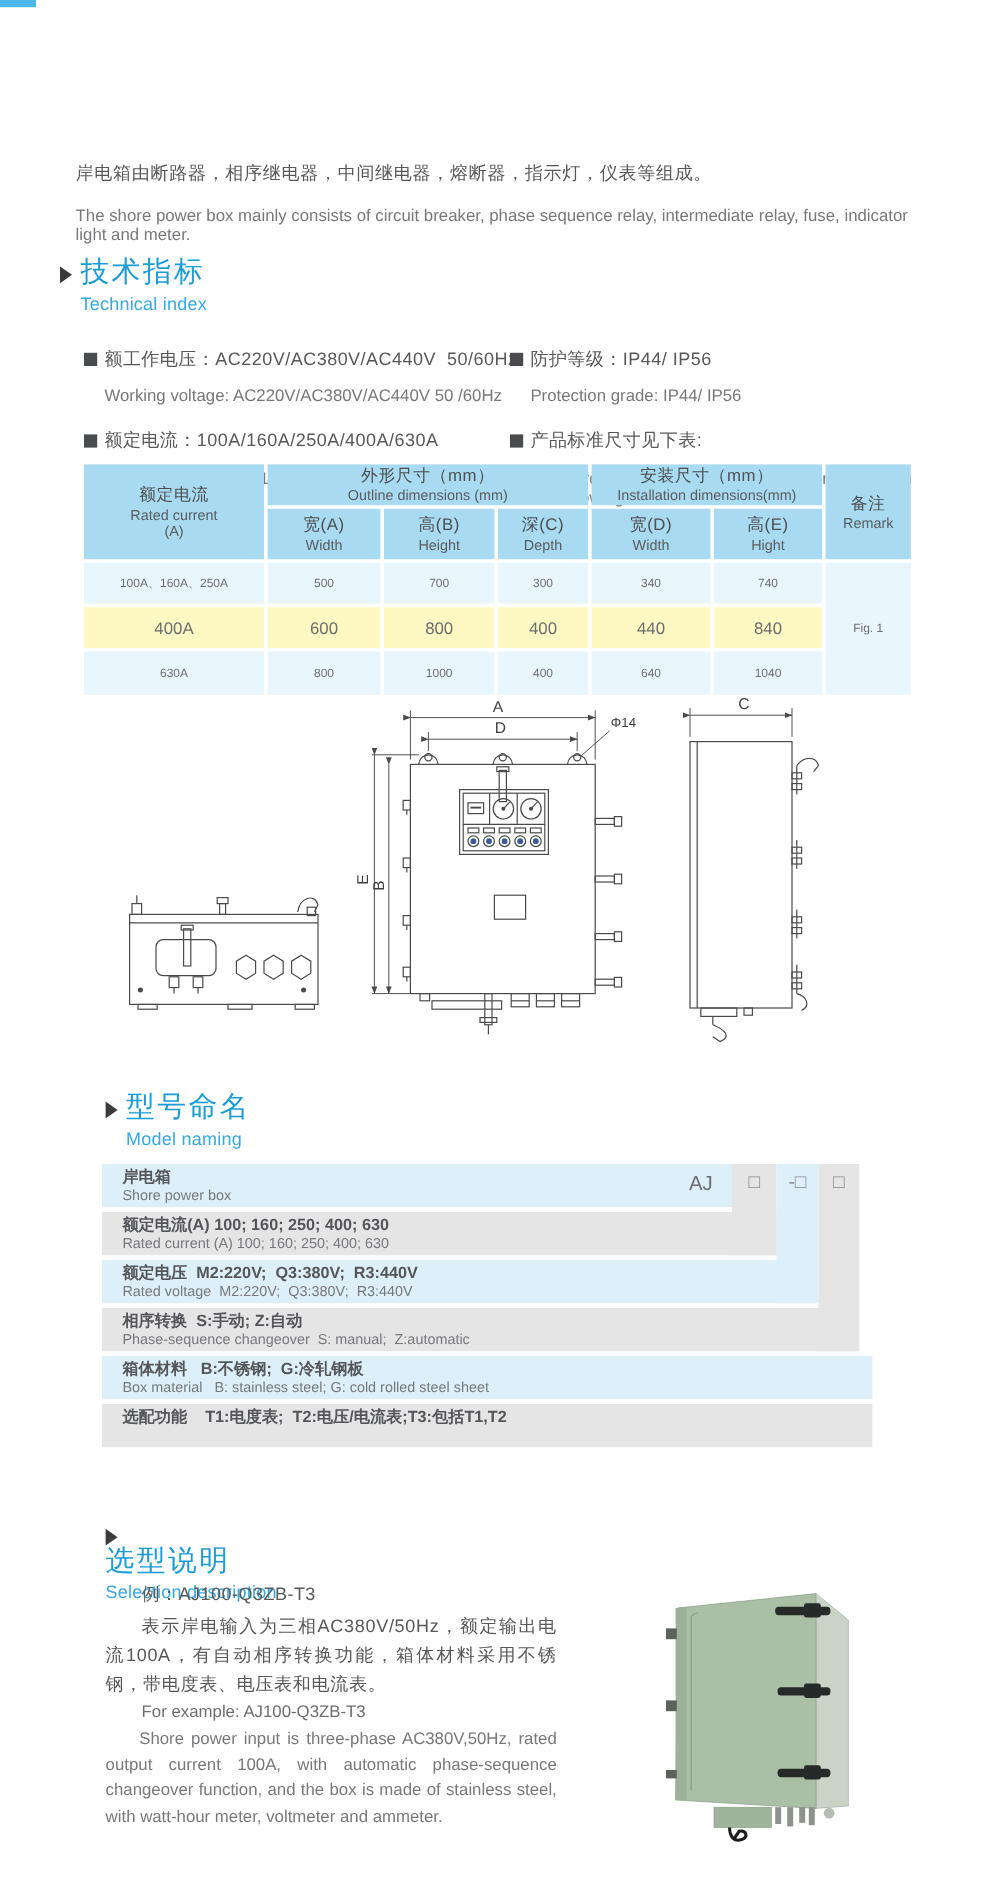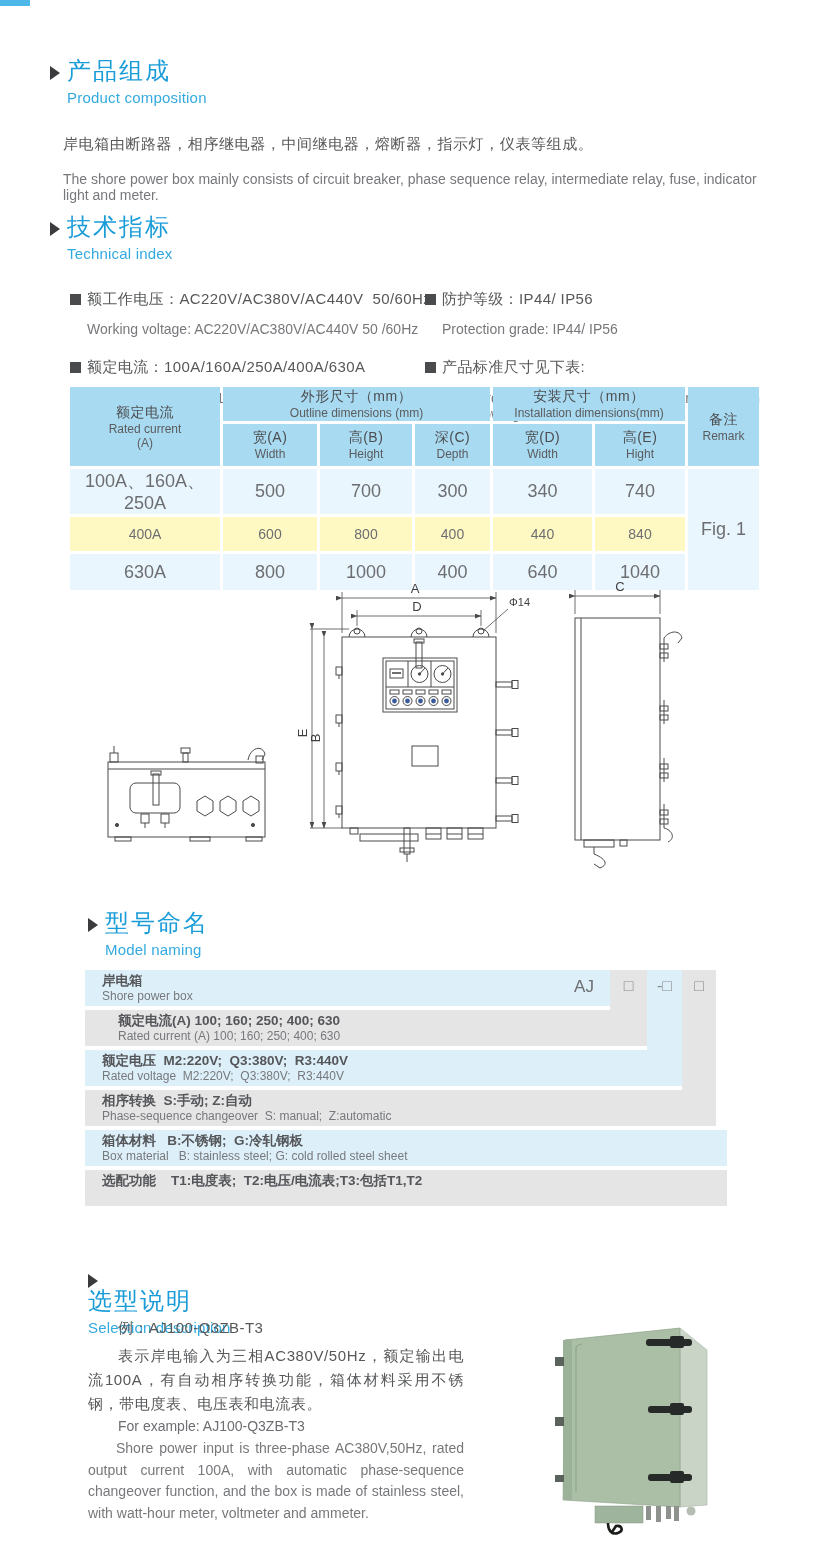--- a/index.html
+++ b/index.html
@@ -25,21 +25,21 @@
   .bullet { display:inline-block; width:11px; height:11px; background:#4a4b4d;
             margin-right:6px; vertical-align:-1px; }
 
   
   table.dim { position:absolute; left:67px; top:384px; border-collapse:separate;
               border-spacing:3px; table-layout:fixed; }
   table.dim td { text-align:center; vertical-align:middle; padding:0; }
   .th  { background:#a8daf1; }
   .th .l1 { font-size:14px; color:#4d4e50; letter-spacing:0.5px; }
   .th .l2 { font-size:12px; color:#5b5c5e; }
-  .bd  { background:#e9f6fd; color:#6d6e71; font-size:18px; }
+  .bd  { background:#e9f6fd; color:#6d6e71; font-size:10px; }
   .bd2 { background:#fef9c3; color:#6d6e71; font-size:14px; }
 
   
   .ladder { position:absolute; left:85px; top:970px; width:660px; height:236px; }
   .band { position:absolute; }
   .lb { background:#ddf0fa; }
   .lg { background:#e5e5e6; }
   .lrow { position:absolute; left:0; height:36px; padding:2px 0 0 17px; box-sizing:border-box; }
   .lrow .c1 { font-size:13.5px; line-height:17px; color:#55565a; white-space:pre-wrap;font-weight:bold; }
   .lrow .c2 { font-size:12px;  line-height:15px; color:#77787b; white-space:pre-wrap; }
@@ -55,27 +55,20 @@
   .corner-mark { position:absolute; left:0; top:0; width:30px; height:6px; background:#4db8e8; }
 
   svg text { font-family:"Liberation Sans","DejaVu Sans",sans-serif; }
 </style>
 </head>
 <body>
 
 <div class="page">
   <div class="corner-mark"></div>
 
-  <div class="sec-head" style="left:50px; top:58px;">
-    <span class="tri"></span>
-    <span>
-      <div class="sec-title">产品组成</div>
-      <div class="sec-sub">Product  composition</div>
-    </span>
-  </div>
   <div class="abs cn" style="left:63px; top:135px; font-size:15px; letter-spacing:0.6px;">岸电箱由断路器，相序继电器，中间继电器，熔断器，指示灯，仪表等组成。</div>
   <div class="abs en" style="left:63px; top:171px; font-size:14px; width:720px;">The shore power box mainly consists of circuit breaker, phase sequence relay, intermediate relay, fuse, indicator light and meter.</div>
 
   <div class="sec-head" style="left:50px; top:214px;">
     <span class="tri"></span>
     <span>
       <div class="sec-title">技术指标</div>
       <div class="sec-sub">Technical index</div>
     </span>
   </div>
@@ -361,21 +354,21 @@
 
     <span class="code" style="left:478px; width:42px; font-size:17px; color:#6d6e71;">AJ</span>
     <span class="code" style="left:525px; width:37px;">□</span>
     <span class="code" style="left:560px; width:39px;">-□</span>
     <span class="code" style="left:597px; width:34px;">□</span>
 
     <div class="lrow" style="top:0; width:525px;">
       <div class="c1">岸电箱</div>
       <div class="c2">Shore power box</div>
     </div>
-    <div class="lrow" style="top:40px; width:562px;margin-left:16px;">
+    <div class="lrow" style="top:40px; width:562px;">
       <div class="c1">额定电流(A) 100; 160; 250; 400; 630</div>
       <div class="c2">Rated current (A) 100; 160; 250; 400; 630</div>
     </div>
     <div class="lrow" style="top:80px; width:597px;">
       <div class="c1">额定电压  M2:220V;  Q3:380V;  R3:440V</div>
       <div class="c2">Rated voltage  M2:220V;  Q3:380V;  R3:440V</div>
     </div>
     <div class="lrow" style="top:120px; width:631px;">
       <div class="c1">相序转换  S:手动; Z:自动</div>
       <div class="c2">Phase-sequence changeover  S: manual;  Z:automatic</div>

